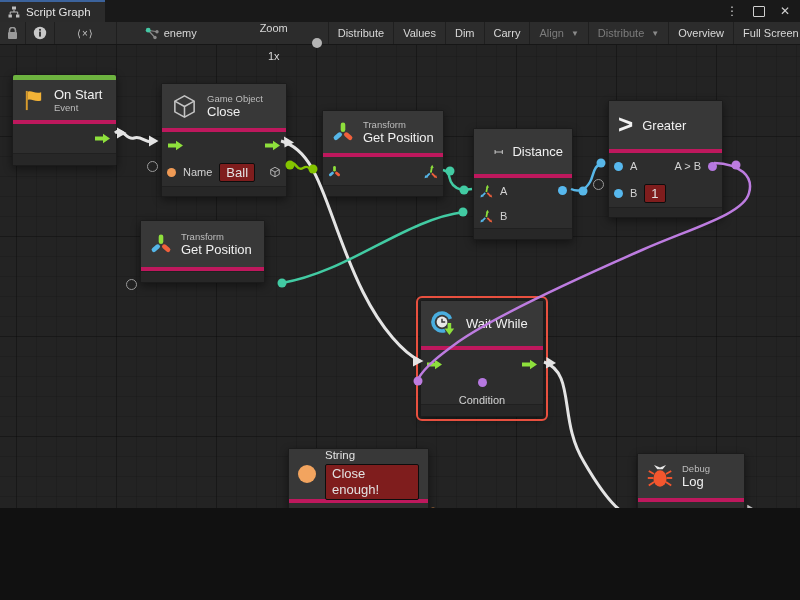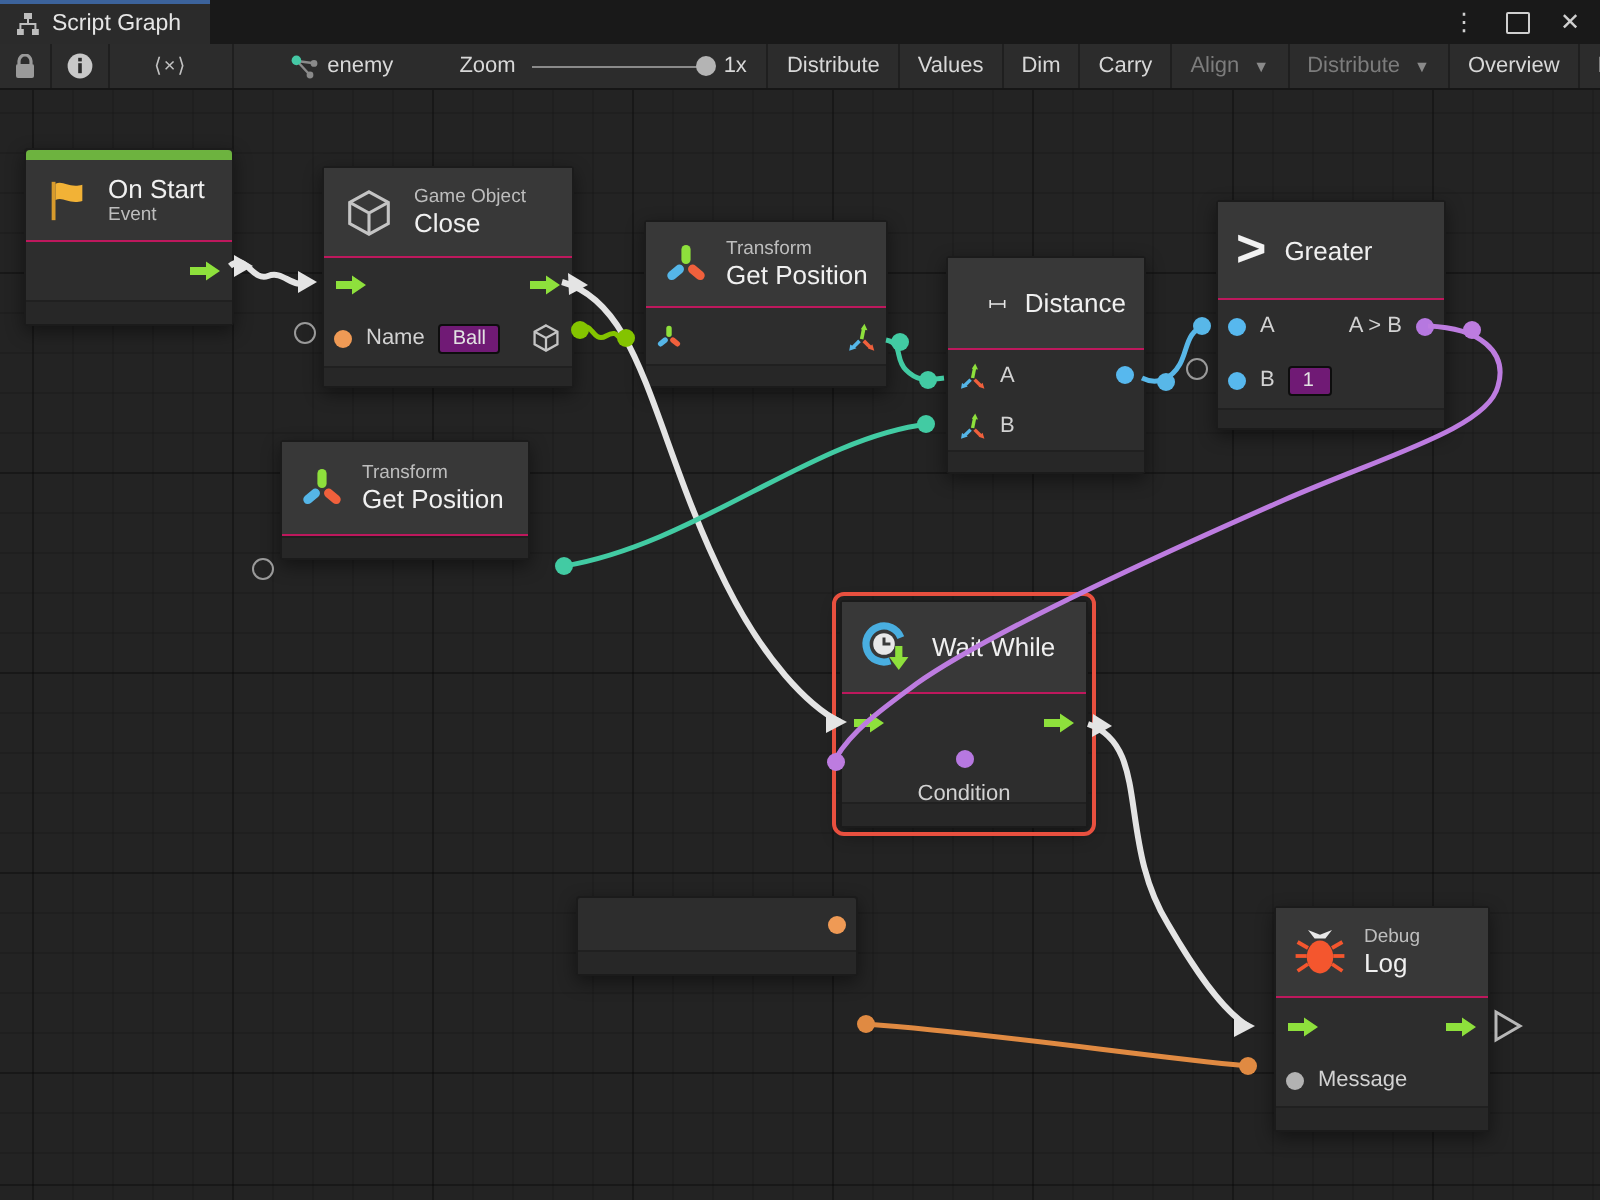--- a/index.html
+++ b/index.html
@@ -1,64 +1,64 @@
 <!DOCTYPE html>
 <html><head>
 <meta charset="utf-8">
 <style>
   html,body{margin:0;padding:0;background:#111;}
-  .app{position:relative;width:800px;height:600px;overflow:hidden;background:#232323;
+  .app{position:relative;width:800px;height:508px;overflow:hidden;background:#232323;
        font-family:"Liberation Sans",sans-serif;-webkit-font-smoothing:antialiased;}
 
   
   .tabbar{position:absolute;top:0;left:0;right:0;height:22px;background:#191919;display:flex;z-index:100;}
   .tab{display:flex;align-items:center;gap:6px;padding:0 14px 0 8px;background:#2b2b2b;
        border-top:2px solid #3c639c;color:#e5e5e5;font-size:11.5px;}
   .win-controls{margin-left:auto;display:flex;align-items:center;gap:15px;padding-right:10px;
        color:#cfcfcf;font-size:12px;}
   .win-controls span{cursor:default;}
   .glyph-max{display:inline-block;width:10px;height:9px;border:1.5px solid #cfcfcf;border-radius:1px;font-size:0;}
 
   
   .toolbar{position:absolute;top:22px;left:0;right:0;height:22px;background:#2c2c2c;
        border-bottom:1px solid #161616;display:flex;align-items:stretch;z-index:100;
        font-size:11px;color:#d8d8d8;}
   .tbtn{display:flex;align-items:center;gap:4px;padding:0 9px;border-right:1px solid #1f1f1f;white-space:nowrap;}
   .tbtn.icon-only{padding:0 7px;}
   .tbtn.disabled{color:#7c7c7c;text-align:center;}
-  .zoom-group{display:flex;align-items:center;gap:8px;padding:0 10px;border-right:1px solid #1f1f1f;}
+  .zoom-group{display:flex;align-items:center;gap:8px;padding:0 10px;border-right:1px solid #1f1f1f;flex-direction:column;}
   .slider-track{position:relative;width:88px;height:1px;background:#8a8a8a;}
   .slider-handle{position:absolute;right:-4px;top:-4.5px;width:10px;height:10px;border-radius:50%;background:#b4b4b4;}
   .caret{font-size:8px;color:#8a8a8a;margin-left:3px;}
   .code-glyph{letter-spacing:1px;color:#c2c2c2;font-size:10px;}
 
   
   .canvas{position:absolute;top:44px;left:0;width:800px;height:556px;background-color:#232323;
     background-image:
       repeating-linear-gradient(to right, rgba(0,0,0,.22) 0 1px, transparent 1px 100px),
       repeating-linear-gradient(to bottom, rgba(0,0,0,.22) 0 1px, transparent 1px 100px),
       repeating-linear-gradient(to right, rgba(0,0,0,.10) 0 1px, transparent 1px 20px),
       repeating-linear-gradient(to bottom, rgba(0,0,0,.10) 0 1px, transparent 1px 20px);
     background-position:16px 0,0 -8px,16px 0,0 -8px;}
 
   
   .node{position:absolute;background:#2d2d2d;border:1px solid #1b1b1b;border-radius:2px;
         box-shadow:0 3px 9px rgba(0,0,0,.45);color:#e8e8e8;z-index:10;}
   .node.selected{outline:2px solid #e8503f;outline-offset:2px;}
-  .nhead{background:#383838;border-bottom:1px solid #be185d;display:flex;align-items:center;gap:9px;padding:0 9px;}
+  .nhead{background:#383838;border-bottom:4px solid #be185d;display:flex;align-items:center;gap:9px;padding:0 9px;}
   .ncol{display:flex;flex-direction:column;line-height:1.2;}
   .nsub{font-size:9.5px;color:#bdbdbd;}
   .ntitle{font-size:13px;color:#f0f0f0;}
   .nrow{display:flex;align-items:center;gap:7px;padding:0 5px;}
   .nfoot{background:#272727;border-top:1px solid #202020;}
   .stripe{height:5px;background:#6db33f;border-radius:2px 2px 0 0;}
   .plabel{font-size:11px;color:#d2d2d2;}
   .spacer{flex:1;}
-  .field{background:#701a75;border:1px solid #0d0d0d;border-radius:2px;color:#e2e2e2;
-         font-size:10px;padding:1px 6px;display:flex;align-items:center;gap:6px;}
+  .field{background:#7f1d1d;border:1px solid #0d0d0d;border-radius:2px;color:#e2e2e2;
+         font-size:13px;padding:1px 6px;display:flex;align-items:center;gap:6px;}
   .pdot{width:9px;height:9px;border-radius:50%;flex:0 0 auto;}
   .pdot.orange{background:#ef9a55;}
   .pdot.blue{background:#57b8ee;}
   .pdot.purple{background:#b678e0;}
   .pdot.gray{background:#b2b2b2;}
   .dot-big{width:18px;height:18px;border-radius:50%;background:#f2a45f;flex:0 0 auto;}
   .nullring{position:absolute;width:9px;height:9px;border:1.5px solid #9a9a9a;border-radius:50%;z-index:12;}
   .gt-glyph{font-size:26px;font-weight:bold;color:#f2f2f2;line-height:1;margin-top:-3px;}
 
   .wires{position:absolute;top:0;left:0;width:800px;height:600px;z-index:20;pointer-events:none;}
@@ -325,20 +325,27 @@
         </svg>
     </div>
     <div class="nrow" style="height:26px;flex-direction:column;">
       <span class="pdot purple"></span>
       <span class="plabel">Condition</span>
     </div>
     <div class="nfoot" style="height:11px;"></div>
   </div>
 
   <div class="node" style="left:288px;top:448px;width:139px;">
+    <div class="nhead" style="height:50px;">
+      <div class="dot-big"></div>
+      <div class="ncol" style="gap:2px;">
+        <span style="font-size:11.5px;color:#e2e2e2;">String</span>
+        <span class="field">Close enough!</span>
+      </div>
+    </div>
     <div class="nrow" style="height:26px;">
       <span class="spacer"></span>
       <span class="pdot orange"></span>
     </div>
     <div class="nfoot" style="height:11px;"></div>
   </div>
 
   <div class="node" style="left:637px;top:453px;width:106px;">
     <div class="nhead" style="height:44px;">
       <svg width="26" height="25" viewBox="0 0 26 25">

